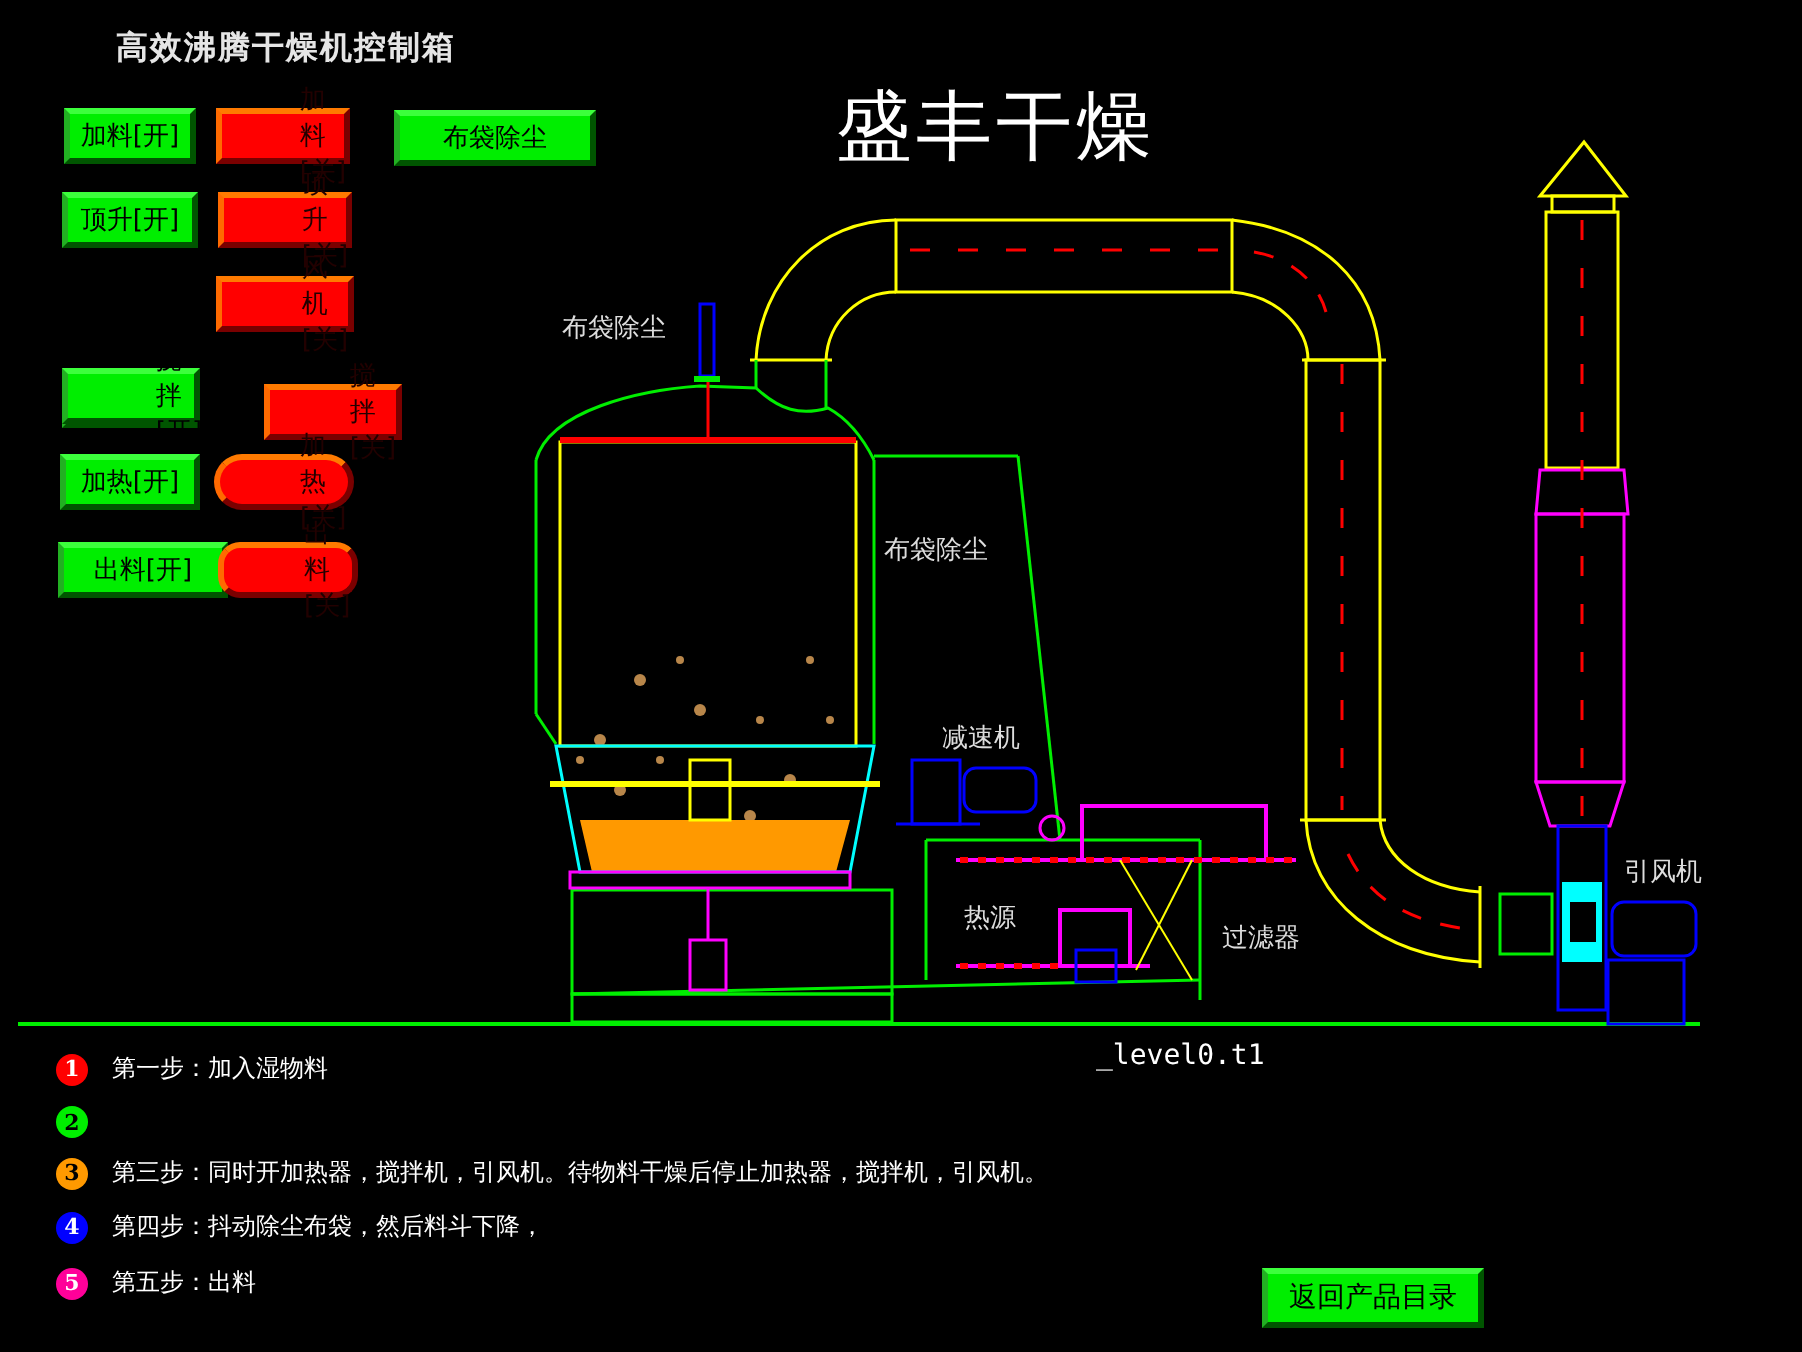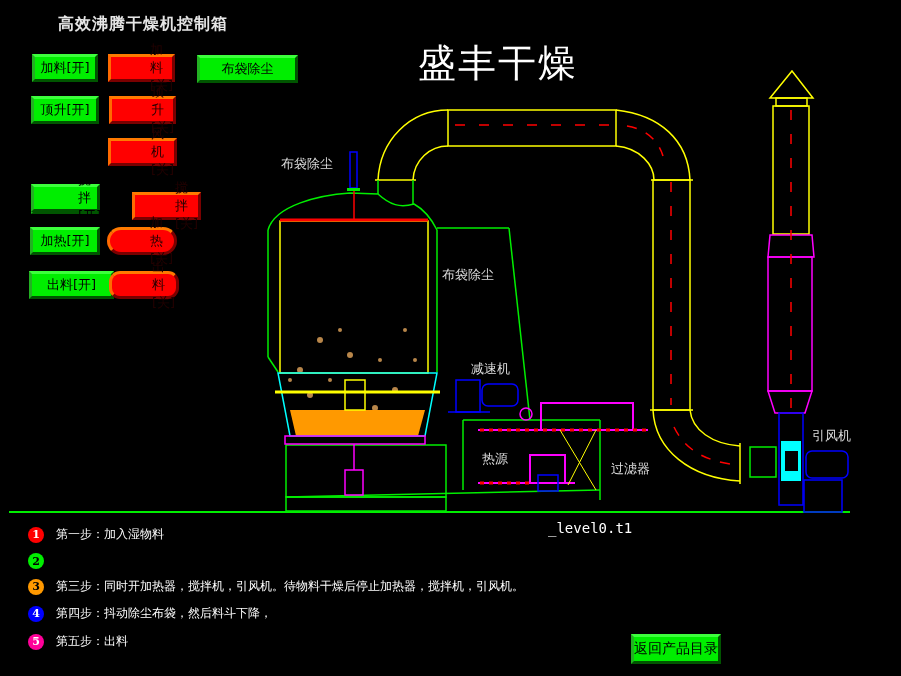--- a/index.html
+++ b/index.html
@@ -172,13 +172,13 @@
   <span class="dot" style="background:#0000ff;color:#fff;">4</span>
   <span>第四步：抖动除尘布袋，然后料斗下降，</span>
 </div>
 <div class="step" style="top:633px;">
   <span class="dot" style="background:#ff0099;color:#fff;">5</span>
   <span>第五步：出料</span>
 </div>
 
 <div class="level">_level0.t1</div>
 
-<div class="btn back" style="left:631px;top:634px;width:90px;height:30px;">返回产品目录</div>
+<div class="btn back" style="left:631px;top:634px;width:111px;height:30px;">返回产品目录</div>
 
 </body></html>

